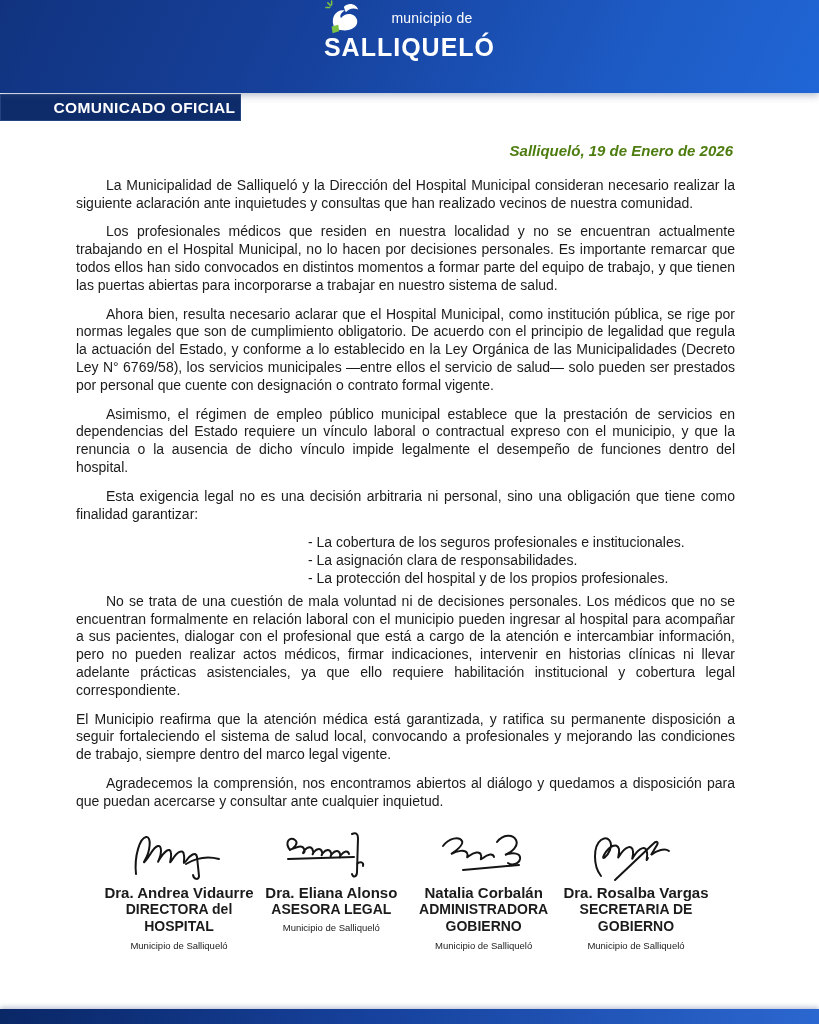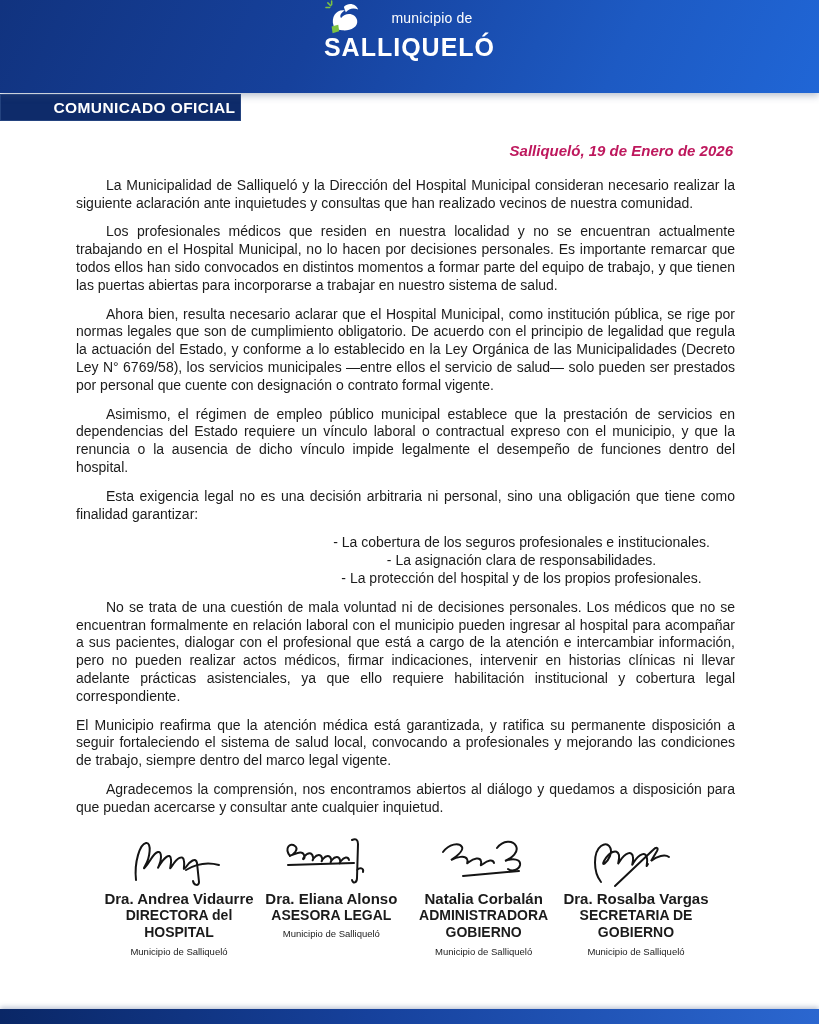--- a/index.html
+++ b/index.html
@@ -74,29 +74,29 @@
     padding: 0 84px 0 76px;
     font-size: 14px;
     line-height: 17.8px;
   }
   .dateline {
     text-align: right;
     font-weight: 700;
     font-style: italic;
     font-size: 15px;
     margin: 21px 2px 17px 0;
-    color: #be185d;
+    color: #4d7c0f;
   }
   .content p {
     text-align: justify;
     text-indent: 30px;
     margin: 0 0 11px 0;
   }
   .content p.no-indent { text-indent: 0; }
-  .bullets { margin: 0 0 11px 232px; text-align: center; }
+  .bullets { margin: 0 0 5px 232px; }
   .bullets div { white-space: nowrap; }
 
   
   .sig-row {
     display: flex;
     justify-content: space-between;
     padding: 6px 108px 0 104px;
   }
   .sig {
     width: 150px;

